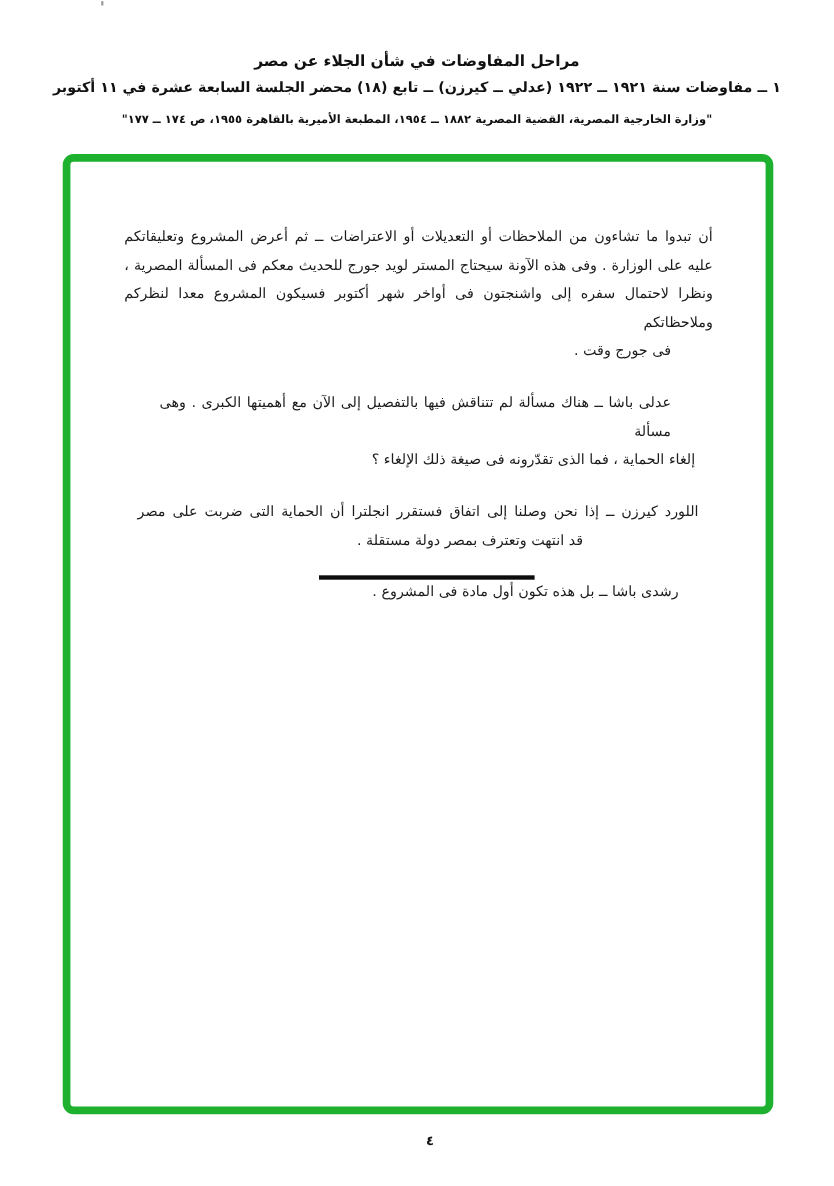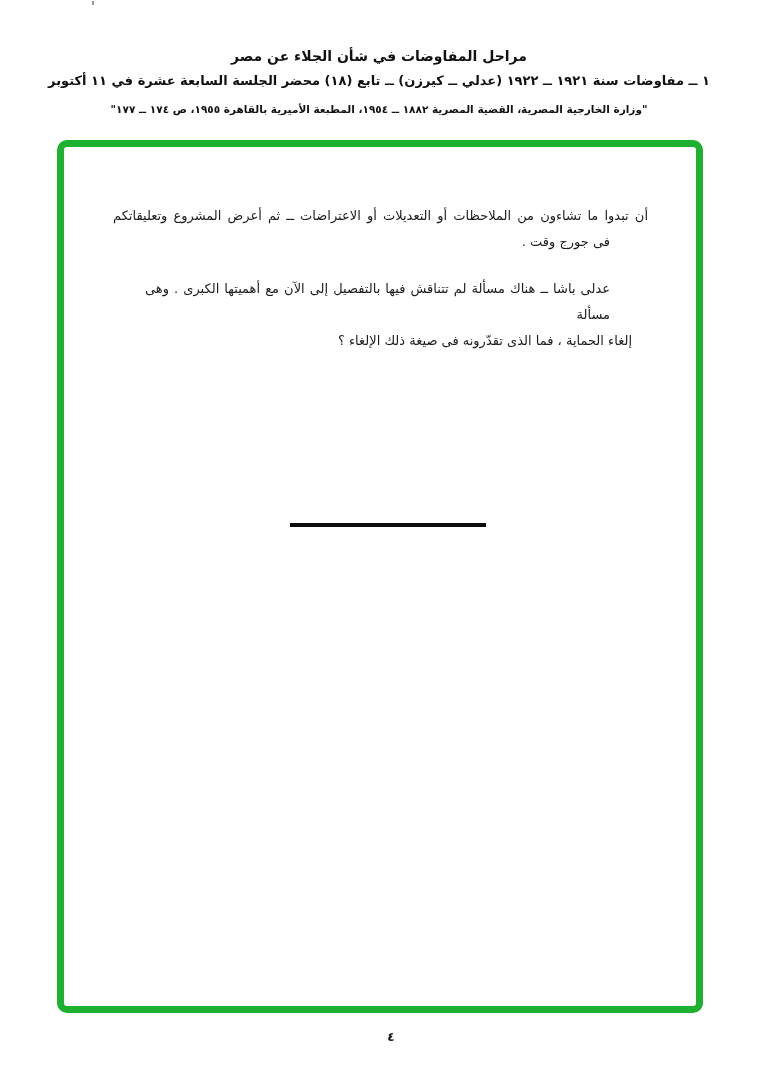--- a/index.html
+++ b/index.html
@@ -74,23 +74,32 @@
 
 <div class="hdr hdr-title">مراحل المفاوضات في شأن الجلاء عن مصر</div>
 <div class="hdr hdr-subtitle">١ ــ مفاوضات سنة ١٩٢١ ــ ١٩٢٢ (عدلي ــ كيرزن) ــ تابع (١٨) محضر الجلسة السابعة عشرة في ١١ أكتوبر</div>
 <div class="hdr hdr-source">"وزارة الخارجية المصرية، القضية المصرية ١٨٨٢ ــ ١٩٥٤، المطبعة الأميرية بالقاهرة ١٩٥٥، ص ١٧٤ ــ ١٧٧"</div>
 
 <div class="hl-box" style="border-color: rgb(29, 177, 47);"></div>
 
 <div class="scan">
   <div class="para">
     <div class="ln">أن تبدوا ما تشاءون من الملاحظات أو التعديلات أو الاعتراضات ــ ثم أعرض المشروع وتعليقاتكم</div>
+    <div class="ln">عليه على الوزارة . وفى هذه الآونة سيحتاج المستر لويد جورج للحديث معكم فى المسألة المصرية ،</div>
+    <div class="ln">ونظرا لاحتمال سفره إلى واشنجتون فى أواخر شهر أكتوبر فسيكون المشروع معدا لنظركم وملاحظاتكم</div>
     <div class="ln end" style="padding-right:38px;">فى جورج وقت .</div>
   </div>
   <div class="para">
     <div class="ln" style="padding-right:38px; padding-left:32px;">عدلى باشا ــ هناك مسألة لم تتناقش فيها بالتفصيل إلى الآن مع أهميتها الكبرى . وهى مسألة</div>
     <div class="ln end" style="padding-right:16px;">إلغاء الحماية ، فما الذى تقدّرونه فى صيغة ذلك الإلغاء ؟</div>
+  </div>
+  <div class="para">
+    <div class="ln" style="padding-right:13px; padding-left:12px;">اللورد كيرزن ــ إذا نحن وصلنا إلى اتفاق فستقرر انجلترا أن الحماية التى ضربت على مصر</div>
+    <div class="ln end" style="padding-right:118px;">قد انتهت وتعترف بمصر دولة مستقلة .</div>
+  </div>
+  <div class="para">
+    <div class="ln end" style="padding-right:31px;">رشدى باشا ــ بل هذه تكون أول مادة فى المشروع .</div>
   </div>
 </div>
 
 <div class="scan-rule"></div>
 
 <div class="page-num">٤</div>
 
 </body></html>

